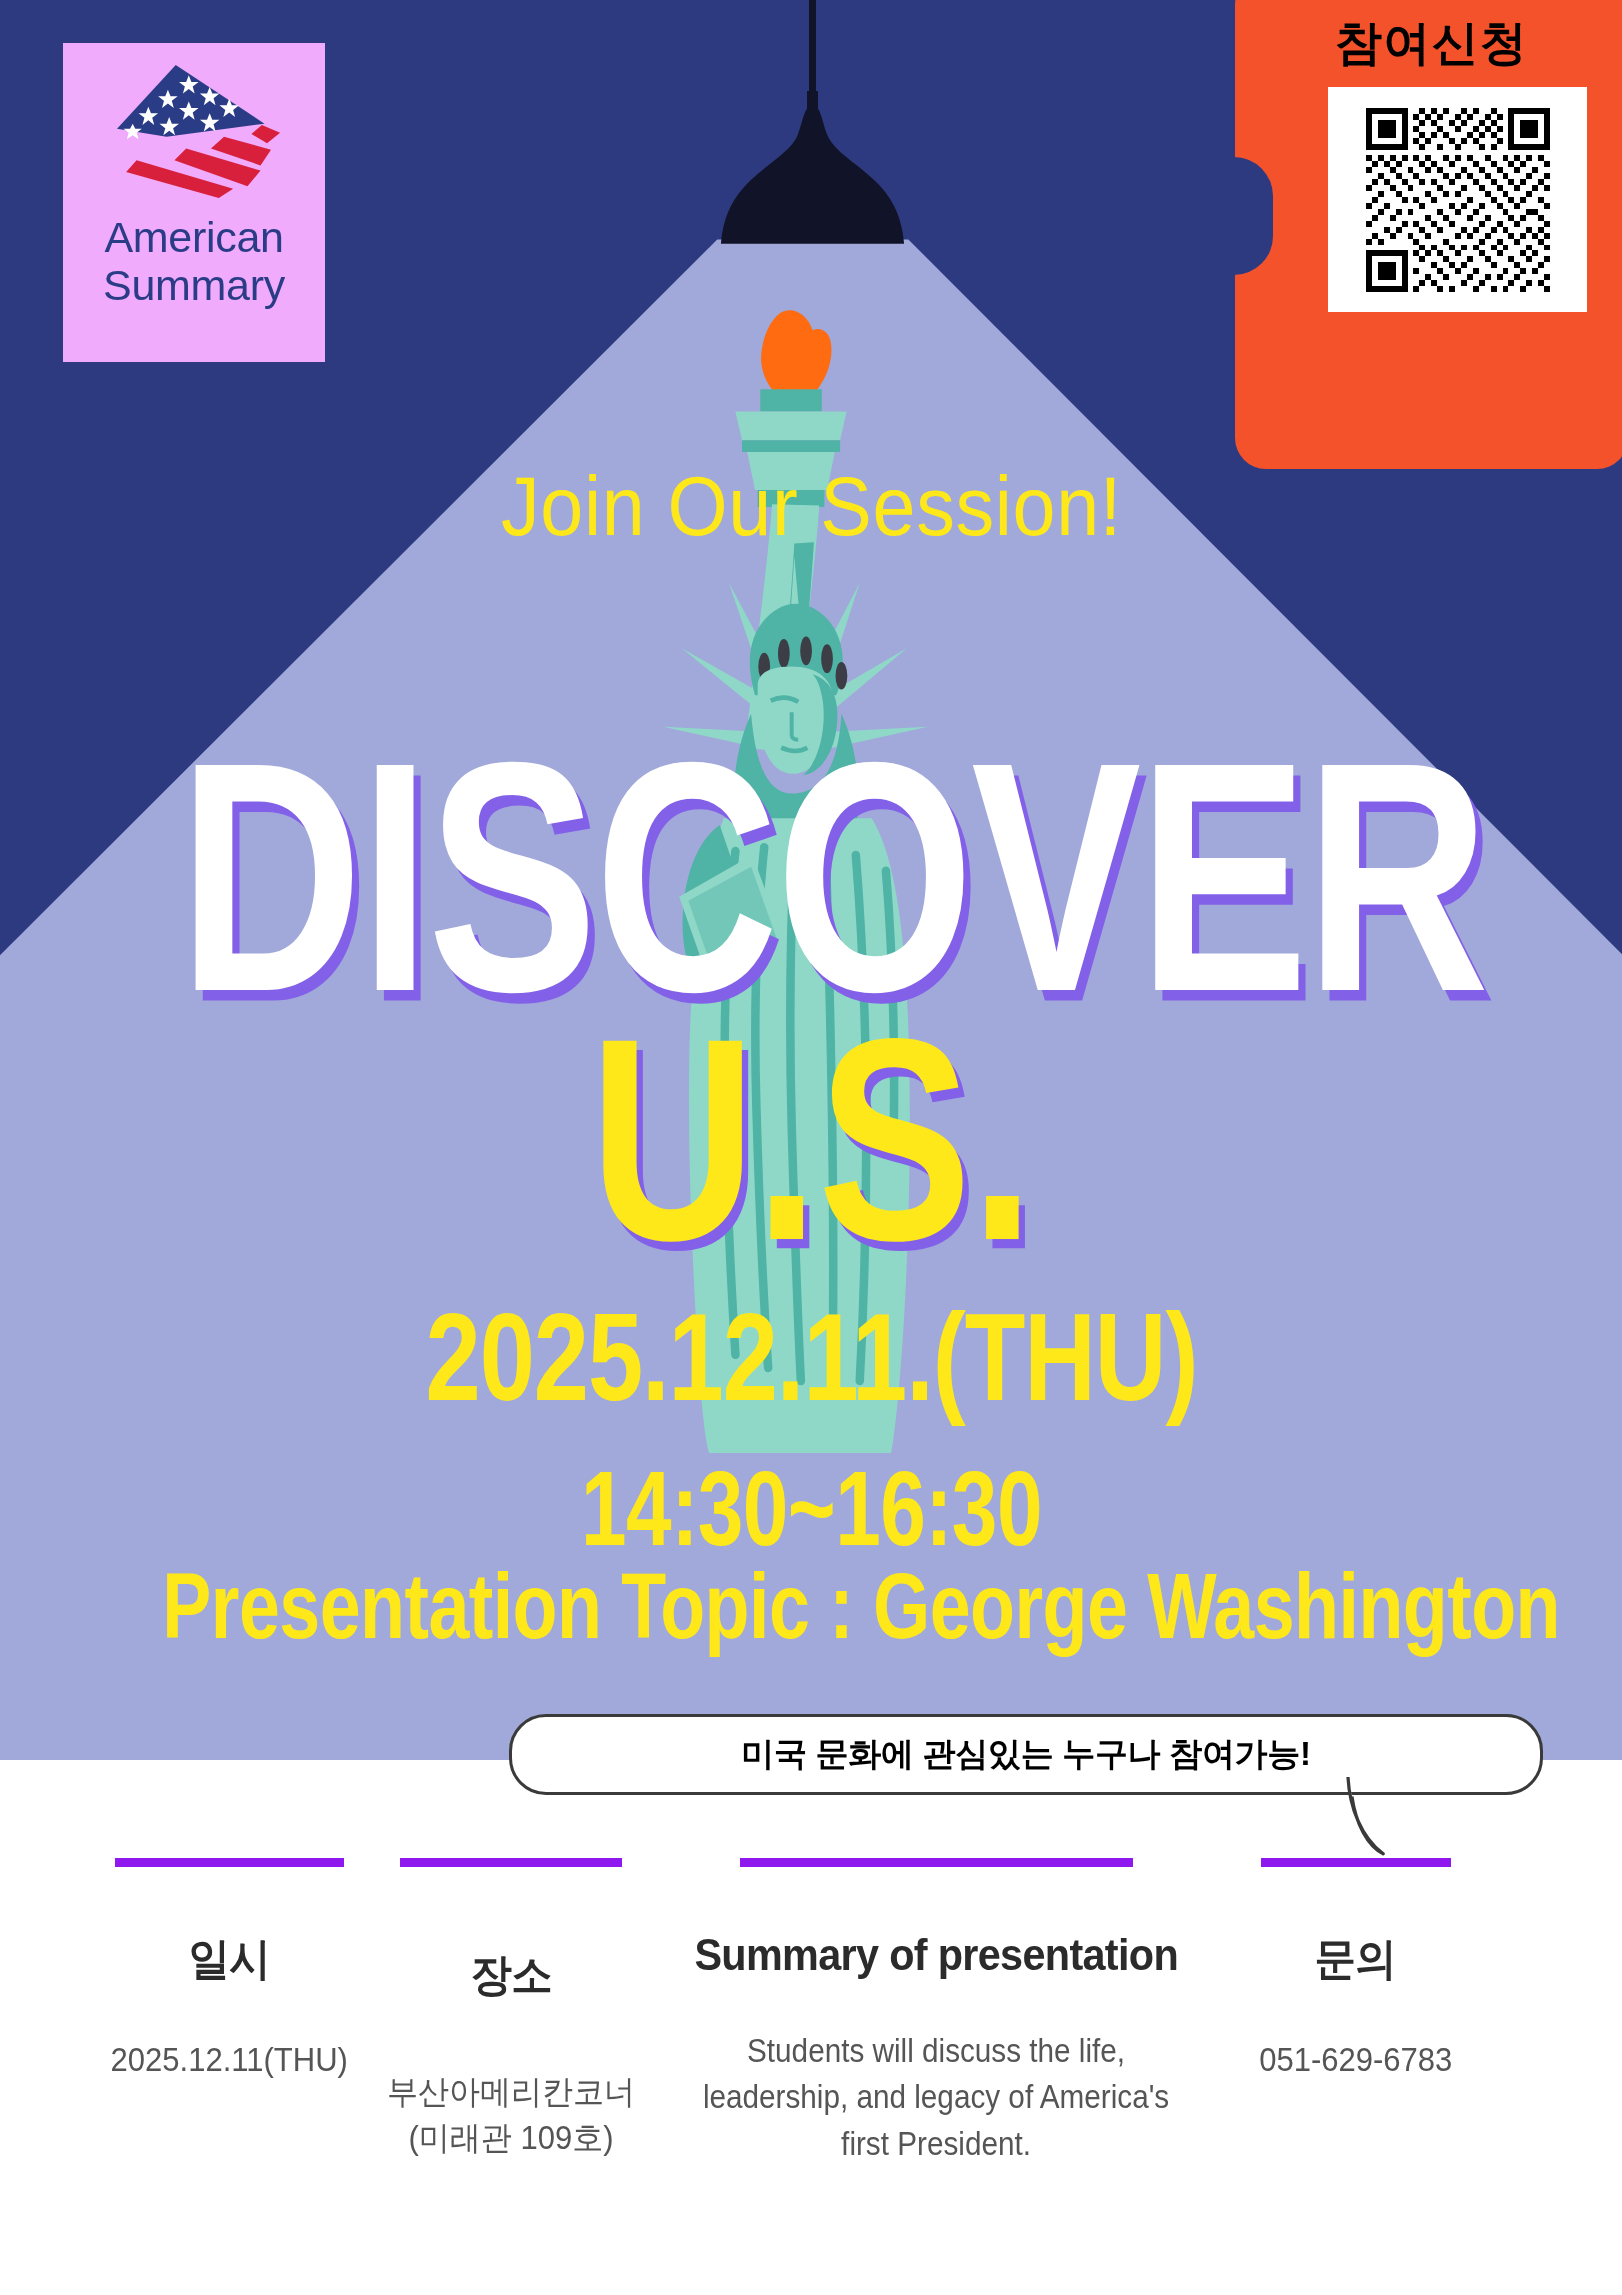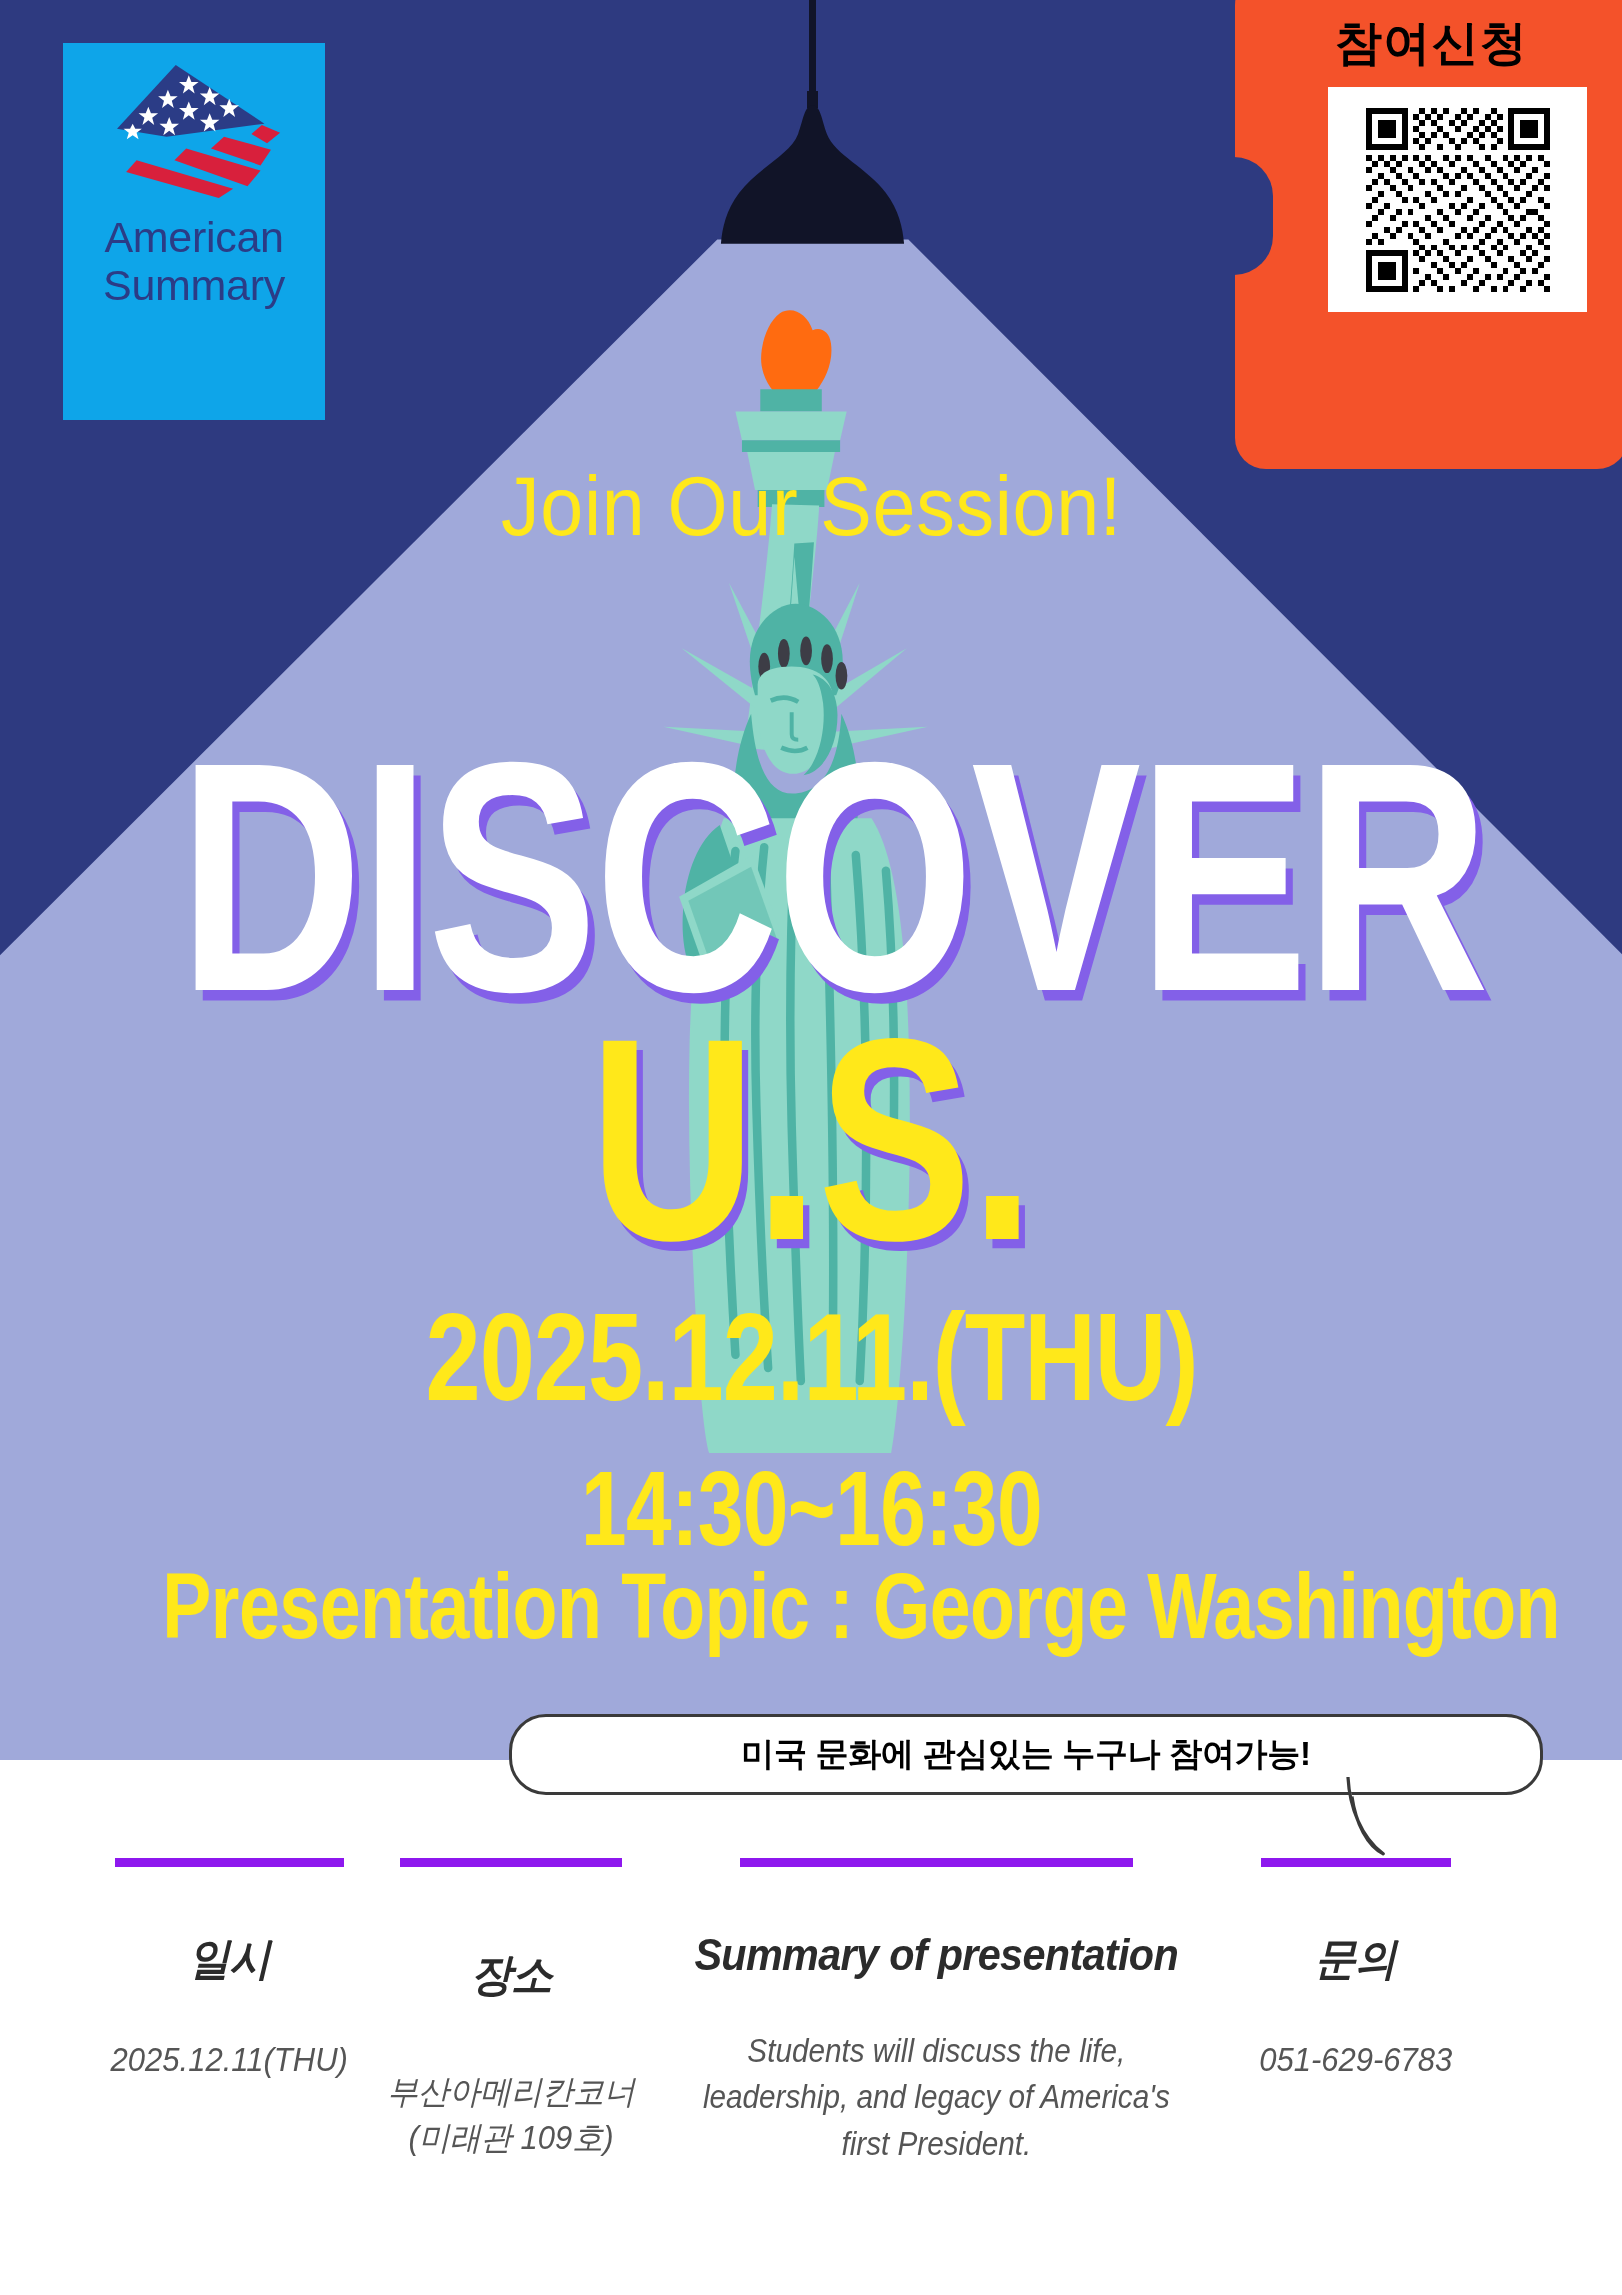--- a/index.html
+++ b/index.html
@@ -71,22 +71,22 @@
     width: 458px;
     height: 1145px;
   }
 
   
   .logo-card {
     position: absolute;
     left: 63px;
     top: 43px;
     width: 262px;
-    height: 377px;
-    background: #0ea5e9;
+    height: 319px;
+    background: #f0abfc;
     display: flex;
     flex-direction: column;
     align-items: center;
     justify-content: flex-start;
     padding-top: 18.3px;
   }
   .logo-flag { width: 196px; height: 137px; }
   .logo-text {
     color: #2b3c86;
     font-size: 43px;
@@ -260,21 +260,20 @@
   
   .footer {
     position: absolute;
     left: 0;
     top: 1858px;
     width: 1623px;
     height: 366px;
     display: flex;
     align-items: flex-start;
     padding: 0 92px;
-    font-style: italic;
   }
   .info-col {
     display: flex;
     flex-direction: column;
     align-items: center;
   }
   .col-date    { width: 275px; }
   .col-place   { width: 288px; gap: 16px; }
   .col-summary { width: 563px; }
   .col-contact { width: 275px; }

